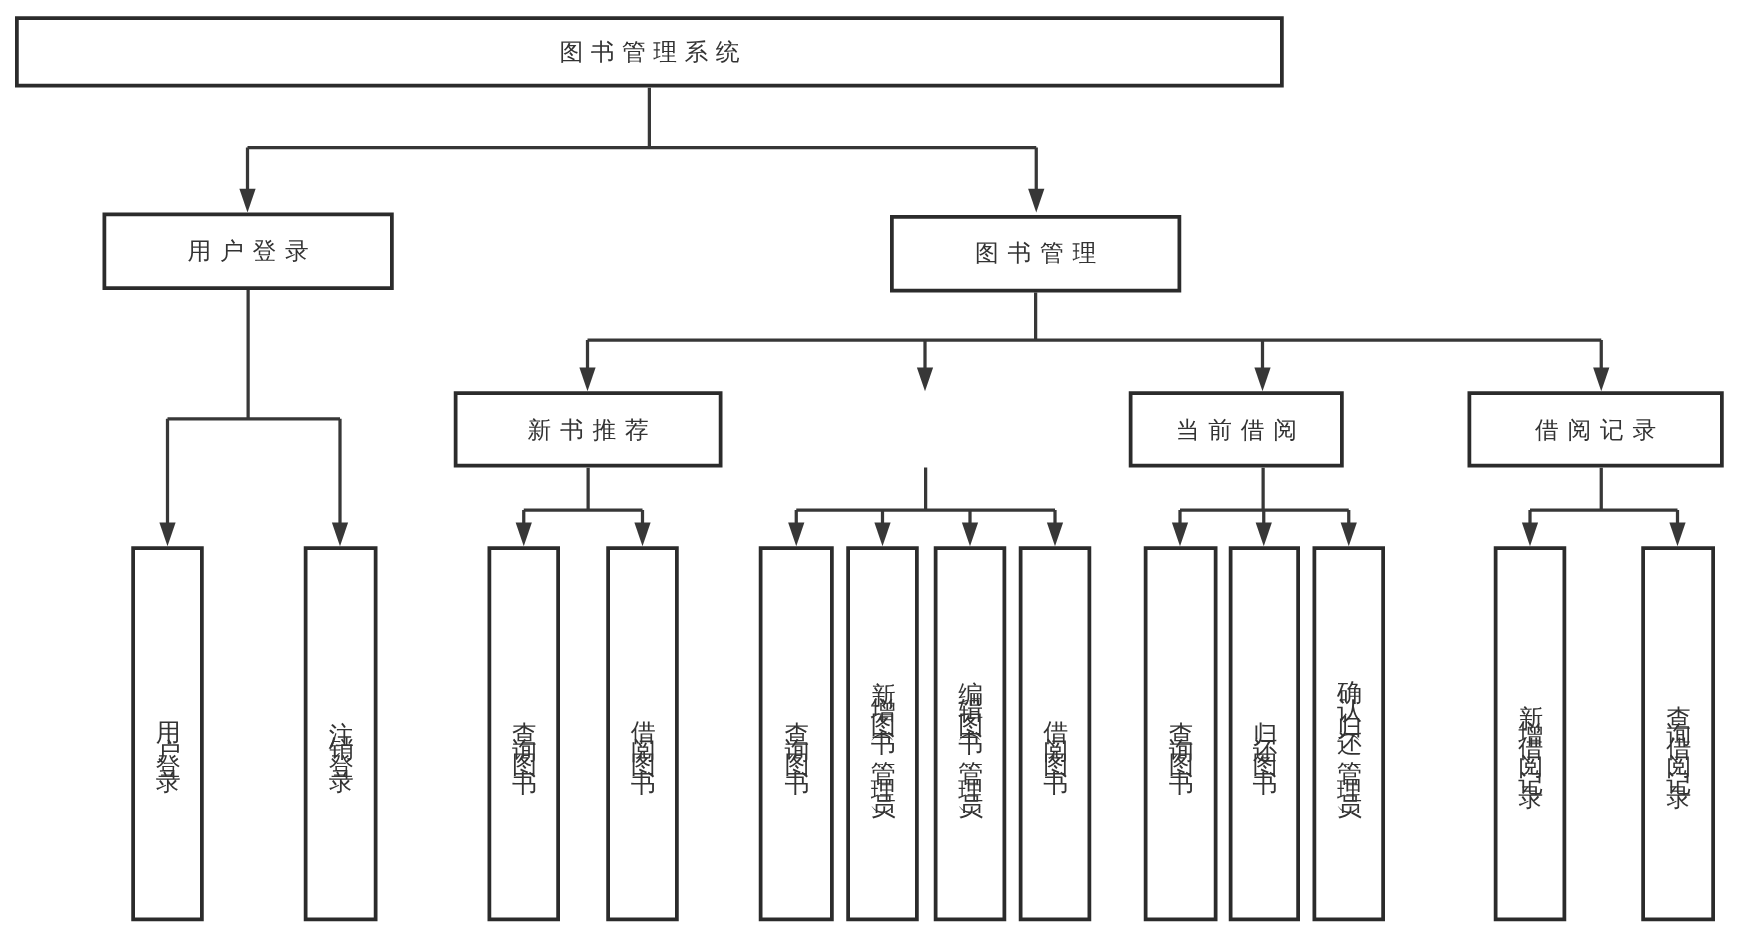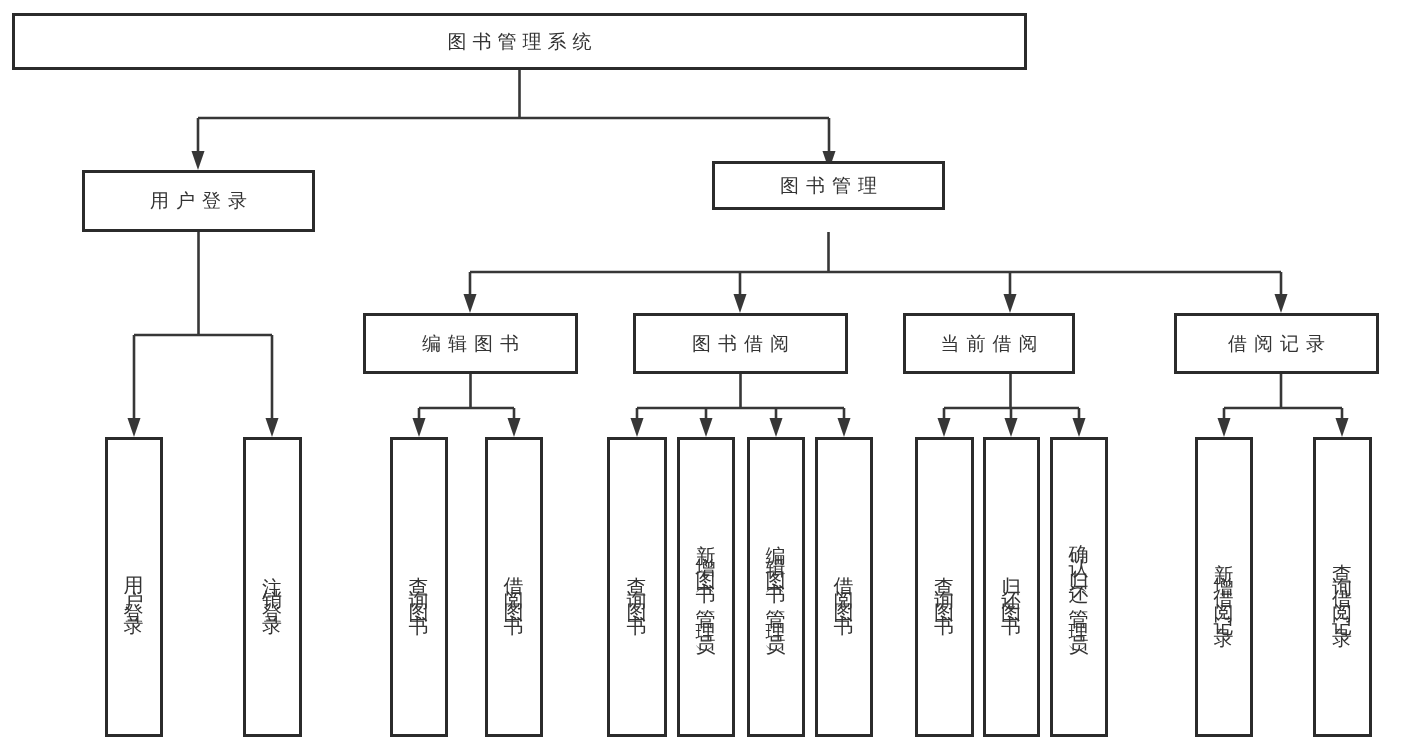--- a/index.html
+++ b/index.html
@@ -151,29 +151,26 @@
     </g>
   </svg>
 
   <div class="box hbox root-box" style="left:12px;top:13px;width:1015px;height:57px">
     <span>图书管理系统</span>
   </div>
 
   <div class="box hbox" style="left:82px;top:170px;width:233px;height:62px">
     <span>用户登录</span>
   </div>
-  <div class="box hbox" style="left:712px;top:161px;width:233px;height:49px">
+  <div class="box hbox" style="left:712px;top:172px;width:233px;height:62px">
     <span>图书管理</span>
   </div>
 
   <div class="box hbox" style="left:363px;top:313px;width:215px;height:61px">
-    <span>编辑图书</span>
-  </div>
-  <div class="box hbox" style="left:633px;top:313px;width:215px;height:61px">
-    <span>图书借阅</span>
+    <span>新书推荐</span>
   </div>
   <div class="box hbox" style="left:903px;top:313px;width:172px;height:61px">
     <span>当前借阅</span>
   </div>
   <div class="box hbox" style="left:1174px;top:313px;width:205px;height:61px">
     <span>借阅记录</span>
   </div>
 
   <div class="box vbox" style="left:105px;top:437px;width:58px;height:300px">
     <span>用户登录</span>

